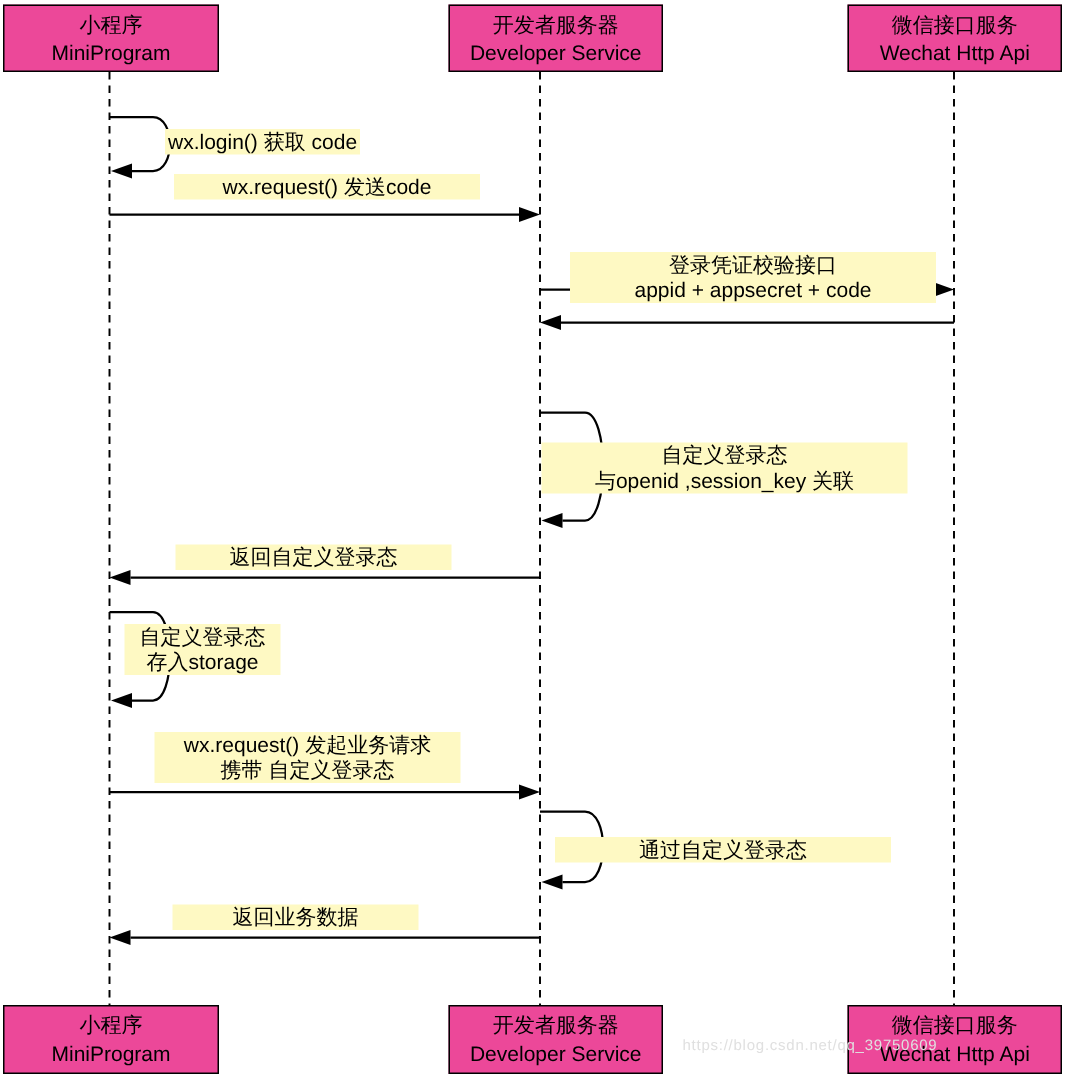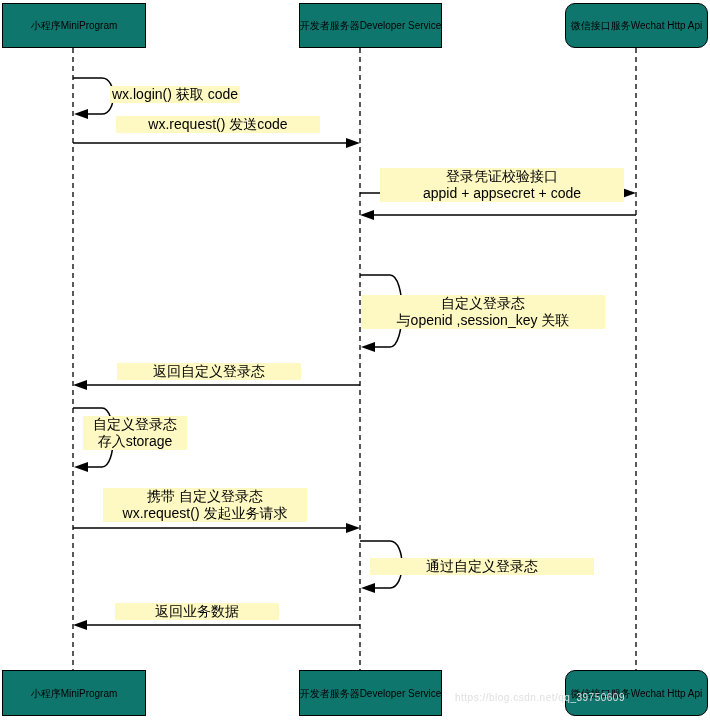--- a/index.html
+++ b/index.html
@@ -14,33 +14,34 @@
   }
   svg.overlay {
     position: absolute;
     left: 0; top: 0;
     width: 710px; height: 720px;
   }
   .actor-box {
     position: absolute;
     box-sizing: border-box;
     border: 1.5px solid #000000;
-    background: #0f766e;
+    background: #ec4899;
     display: flex;
+    flex-direction: column;
     align-items: center;
     justify-content: center;
     text-align: center;
-    font-size: 10px;
+    font-size: 14px;
     line-height: 19px;
     z-index: 2;
   }
   .actor-box .zh, .actor-box .en { white-space: nowrap; }
   .box-1 { left: 2px;   width: 144px; }
   .box-2 { left: 299px; width: 143px; }
-  .box-3 { left: 565px; width: 143px; border-radius: 10px; }
+  .box-3 { left: 565px; width: 143px; }
   .row-top    { top: 3px;   height: 45px; }
   .row-bottom { top: 670px; height: 46px; }
   .msg-label {
     position: absolute;
     font-size: 14px;
     line-height: 17px;
     background: #fef9c3;
     text-align: center;
     white-space: nowrap;
     z-index: 3;
@@ -152,22 +153,22 @@
   <div class="msg-label" style="left:117px; top:363px; width:180px;">
     <div>返回自定义登录态</div>
   </div>
 
   <div class="msg-label" style="left:83px; top:416px; width:100px;">
     <div>自定义登录态</div>
     <div>存入storage</div>
   </div>
 
   <div class="msg-label" style="left:103px; top:488px; width:200px;">
+    <div>wx.request() 发起业务请求</div>
     <div>携带 自定义登录态</div>
-    <div>wx.request() 发起业务请求</div>
   </div>
 
   <div class="msg-label" style="left:370px; top:558px; width:220px;">
     <div>通过自定义登录态</div>
   </div>
 
   <div class="msg-label" style="left:115px; top:603px; width:160px;">
     <div>返回业务数据</div>
   </div>
 

